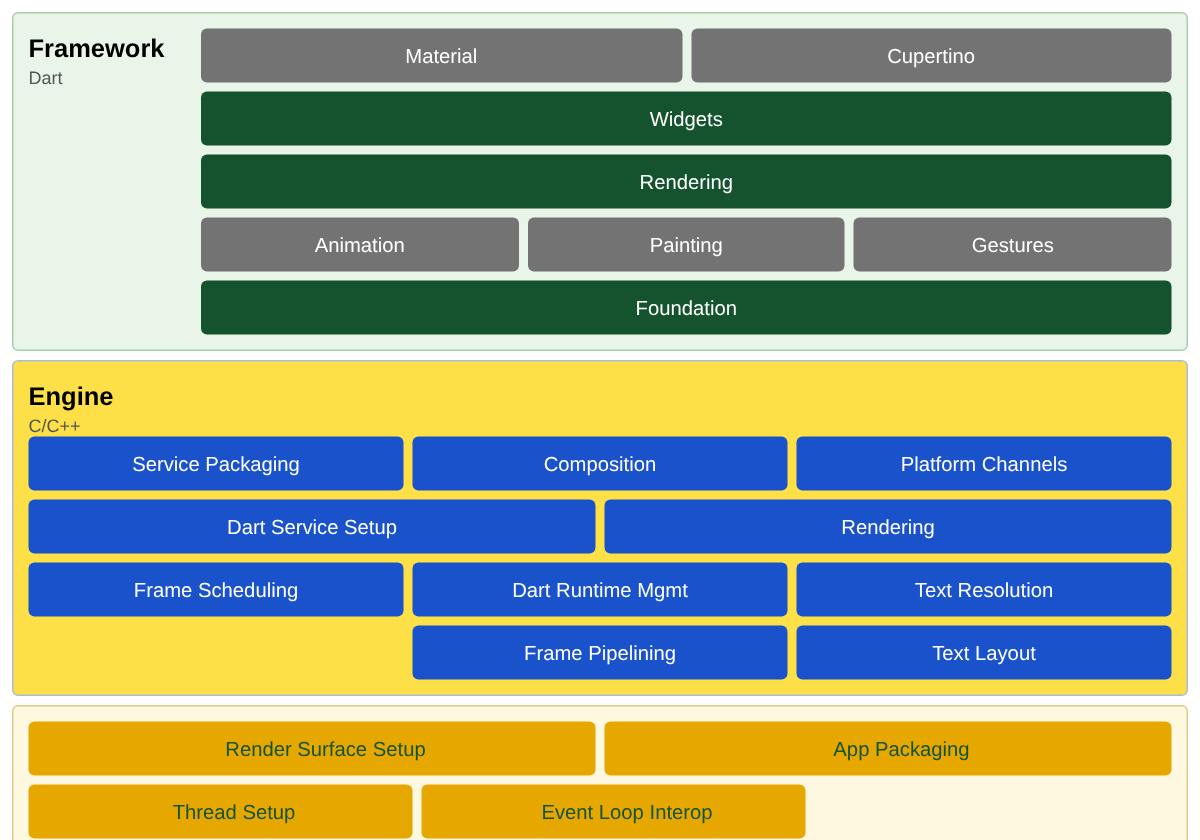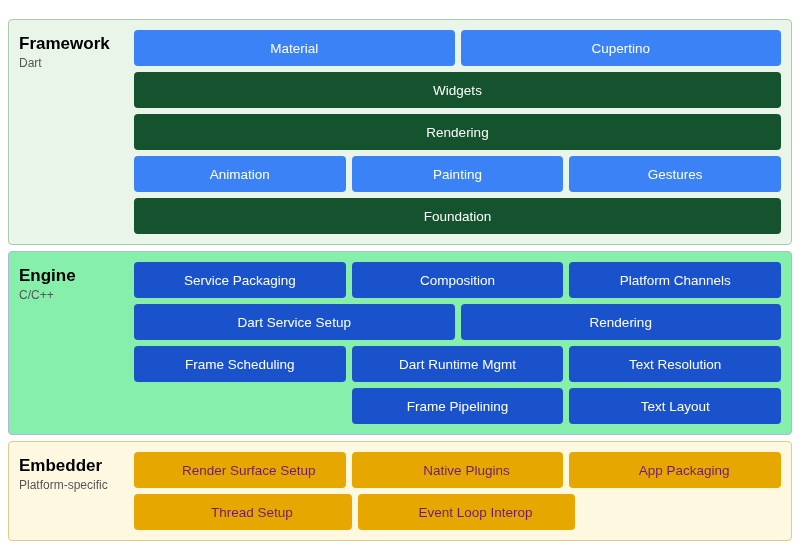--- a/index.html
+++ b/index.html
@@ -1,15 +1,15 @@
 <!DOCTYPE html>
 <html><head>
   <meta charset="utf-8">
   <style>
-    * { box-sizing: border-box; margin: 0; padding: 0; justify-content: center; }
+    * { box-sizing: border-box; margin: 0; padding: 0; }
     body {
       font-family: Arial, sans-serif;
       background: #fff;
       width: 800px;
       height: 560px;
       overflow: hidden;
     }
 
     .diagram {
       display: flex;
@@ -76,47 +76,48 @@
       min-height: 36px;
     }
 
     
     .framework-layer {
       background: #e8f5e8;
       border-color: #aaccaa;
     }
 
     .cell-green {
-      background: #3b82f6;
+      background: #737373;
     }
 
     .cell-green-full {
       background: #14532d;
       flex: 1;
     }
 
     
     .engine-layer {
-      background: #86efac;
+      background: #fde047;
       border-color: #aabbdd;
+      flex-direction: column;
     }
 
     .cell-blue {
       background: #1a52cc;
     }
 
     
     .embedder-layer {
       background: #fff8e0;
       border-color: #ddcc88;
     }
 
     .cell-orange {
       background: #e6a800;
-      color: #701a75;
+      color: #14532d;
       padding-left: 24px;
     }
 
     .cell-empty {
       flex: 1;
       background: transparent;
     }
   </style>
 </head>
 <body>
@@ -181,29 +182,24 @@
 
       <div class="row">
         <div class="cell cell-empty"></div>
         <div class="cell cell-blue">Frame Pipelining</div>
         <div class="cell cell-blue">Text Layout</div>
       </div>
     </div>
   </div>
 
   <div class="layer embedder-layer">
-    <div class="layer-label">
-      <span class="layer-title">Embedder</span>
-      <span class="layer-subtitle">Platform-specific</span>
-    </div>
     <div class="layer-content">
 
       <div class="row">
         <div class="cell cell-orange">Render Surface Setup</div>
-        <div class="cell cell-orange">Native Plugins</div>
         <div class="cell cell-orange">App Packaging</div>
       </div>
 
       <div class="row">
         <div class="cell cell-orange">Thread Setup</div>
         <div class="cell cell-orange">Event Loop Interop</div>
         <div class="cell cell-empty"></div>
       </div>
     </div>
   </div>

